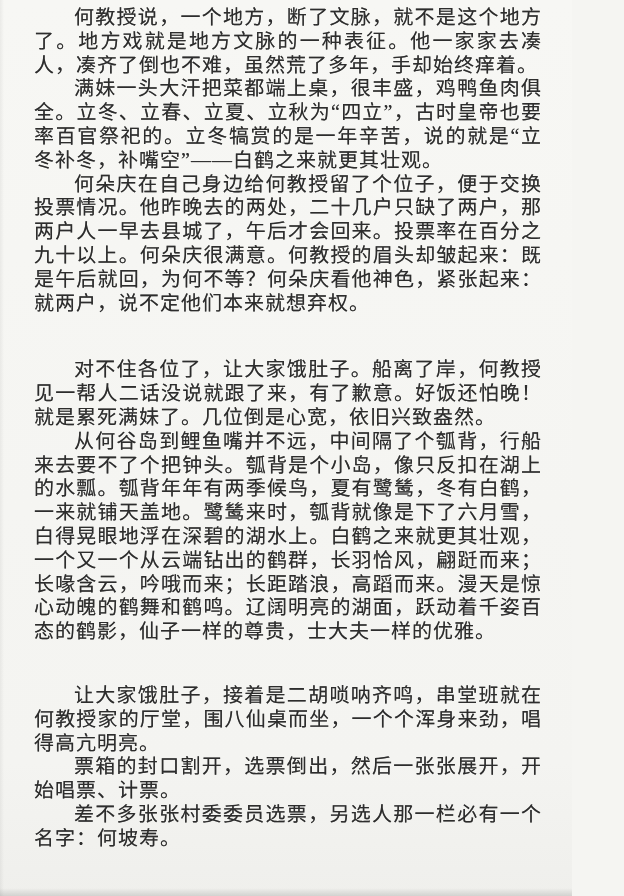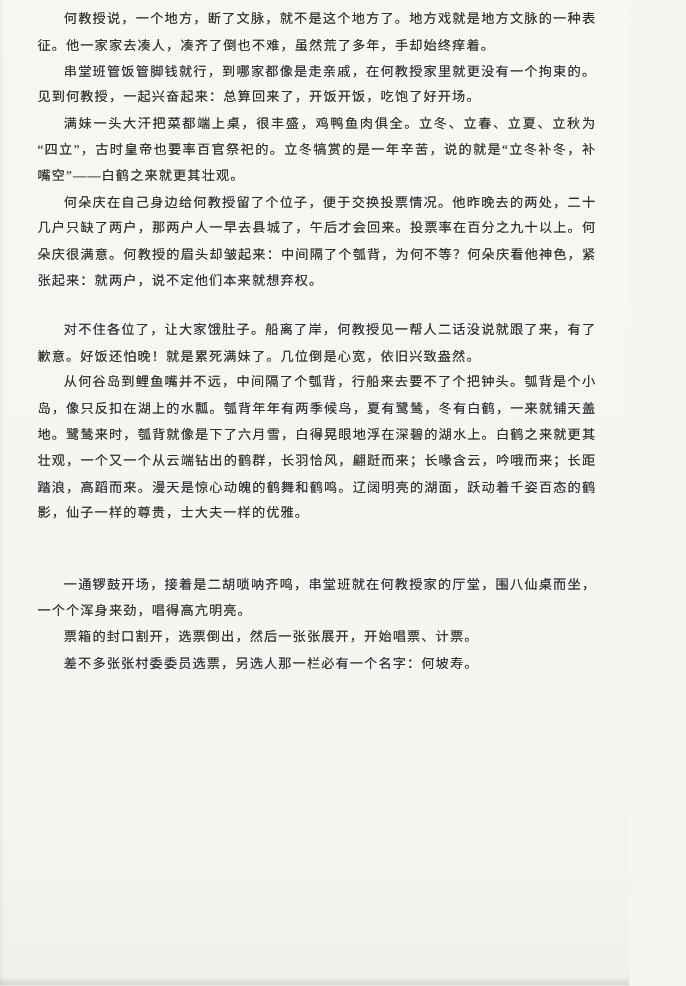--- a/index.html
+++ b/index.html
@@ -11,30 +11,30 @@
     overflow: hidden;
   }
   .page {
     position: relative;
     box-sizing: border-box;
     width: 572px;
     height: 896px;
     padding: 6px 30px 10px 34px;
     background: linear-gradient(180deg, #f7f7f4 0%, #f4f4f1 85%, #efefec 100%);
     font-family: "Liberation Serif", "DejaVu Serif", serif;
-    font-size: 12px;
+    font-size: 20px;
     line-height: 23.8px;
     letter-spacing: 1px;
     color: #2d2d2d;
     text-align: justify;
     
     text-shadow: 0 0 0.4px rgba(40,40,40,0.55);
   }
   .text-section { margin: 0; }
-  .text-section.gap-medium { margin-top: 22px; font-family: Liberation Mono, monospace; }
+  .text-section.gap-medium { margin-top: 43px; }
   .text-section.gap-large { margin-top: 40px; }
   .para {
     margin: 0;
     text-indent: 2em;
     word-break: break-all;
   }
   .scan-edge-bottom {
     position: absolute;
     left: 0; right: 0; bottom: 0;
     height: 8px;
@@ -49,31 +49,30 @@
     pointer-events: none;
   }
 </style>
 </head>
 <body>
 
 <div class="page">
 
   <section class="text-section">
     <p class="para">何教授说，一个地方，断了文脉，就不是这个地方了。地方戏就是地方文脉的一种表征。他一家家去凑人，凑齐了倒也不难，虽然荒了多年，手却始终痒着。</p>
-    <p class="para">串堂班管饭管脚钱就行，到哪家都像是走亲戚，在何教授家里就更没有一个拘束的。见到何教授，一起兴奋起来：总算回来了，开饭开饭，吃饱了好开场。</p>
     <p class="para">满妹一头大汗把菜都端上桌，很丰盛，鸡鸭鱼肉俱全。立冬、立春、立夏、立秋为“四立”，古时皇帝也要率百官祭祀的。立冬犒赏的是一年辛苦，说的就是“立冬补冬，补嘴空”——白鹤之来就更其壮观。</p>
-    <p class="para">何朵庆在自己身边给何教授留了个位子，便于交换投票情况。他昨晚去的两处，二十几户只缺了两户，那两户人一早去县城了，午后才会回来。投票率在百分之九十以上。何朵庆很满意。何教授的眉头却皱起来：中间隔了个瓠背，为何不等？何朵庆看他神色，紧张起来：就两户，说不定他们本来就想弃权。</p>
+    <p class="para">何朵庆在自己身边给何教授留了个位子，便于交换投票情况。他昨晚去的两处，二十几户只缺了两户，那两户人一早去县城了，午后才会回来。投票率在百分之九十以上。何朵庆很满意。何教授的眉头却皱起来：既是午后就回，为何不等？何朵庆看他神色，紧张起来：就两户，说不定他们本来就想弃权。</p>
   </section>
 
   <section class="text-section gap-medium">
     <p class="para">对不住各位了，让大家饿肚子。船离了岸，何教授见一帮人二话没说就跟了来，有了歉意。好饭还怕晚！就是累死满妹了。几位倒是心宽，依旧兴致盎然。</p>
     <p class="para">从何谷岛到鲤鱼嘴并不远，中间隔了个瓠背，行船来去要不了个把钟头。瓠背是个小岛，像只反扣在湖上的水瓢。瓠背年年有两季候鸟，夏有鹭鸶，冬有白鹤，一来就铺天盖地。鹭鸶来时，瓠背就像是下了六月雪，白得晃眼地浮在深碧的湖水上。白鹤之来就更其壮观，一个又一个从云端钻出的鹤群，长羽恰风，翩跹而来；长喙含云，吟哦而来；长距踏浪，高蹈而来。漫天是惊心动魄的鹤舞和鹤鸣。辽阔明亮的湖面，跃动着千姿百态的鹤影，仙子一样的尊贵，士大夫一样的优雅。</p>
   </section>
 
   <section class="text-section gap-large">
-    <p class="para">一通锣鼓开场，接着是二胡唢呐齐鸣，串堂班就在何教授家的厅堂，围八仙桌而坐，一个个浑身来劲，唱得高亢明亮。</p>
+    <p class="para">让大家饿肚子，接着是二胡唢呐齐鸣，串堂班就在何教授家的厅堂，围八仙桌而坐，一个个浑身来劲，唱得高亢明亮。</p>
     <p class="para">票箱的封口割开，选票倒出，然后一张张展开，开始唱票、计票。</p>
     <p class="para">差不多张张村委委员选票，另选人那一栏必有一个名字：何坡寿。</p>
   </section>
 
   <div class="scan-edge-left"></div>
   <div class="scan-edge-bottom"></div>
 </div>
 
 </body></html>

